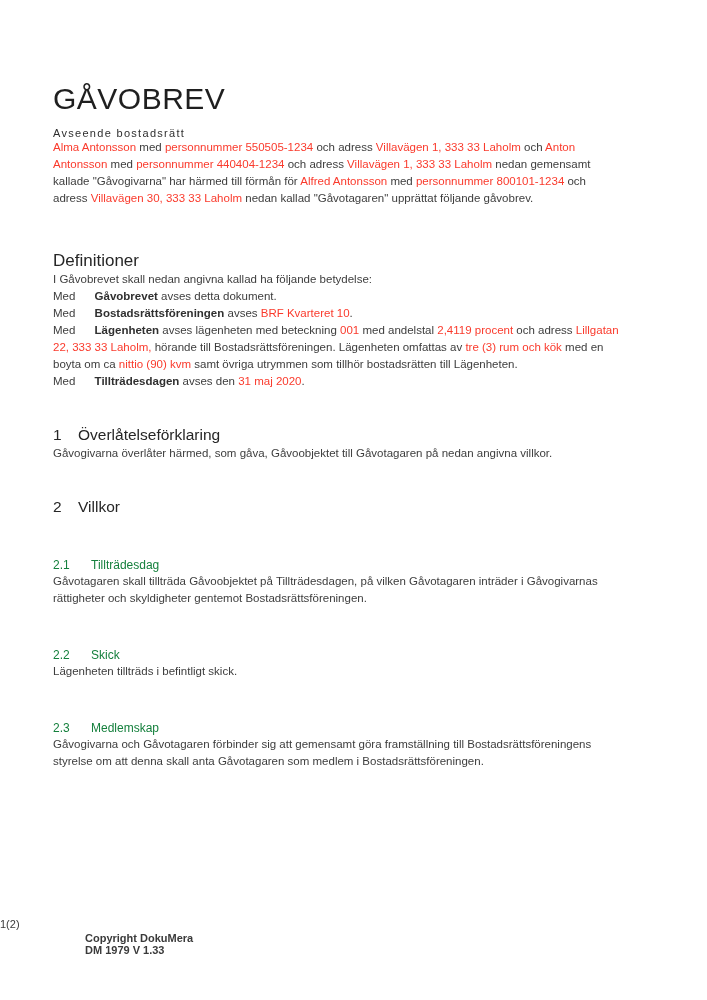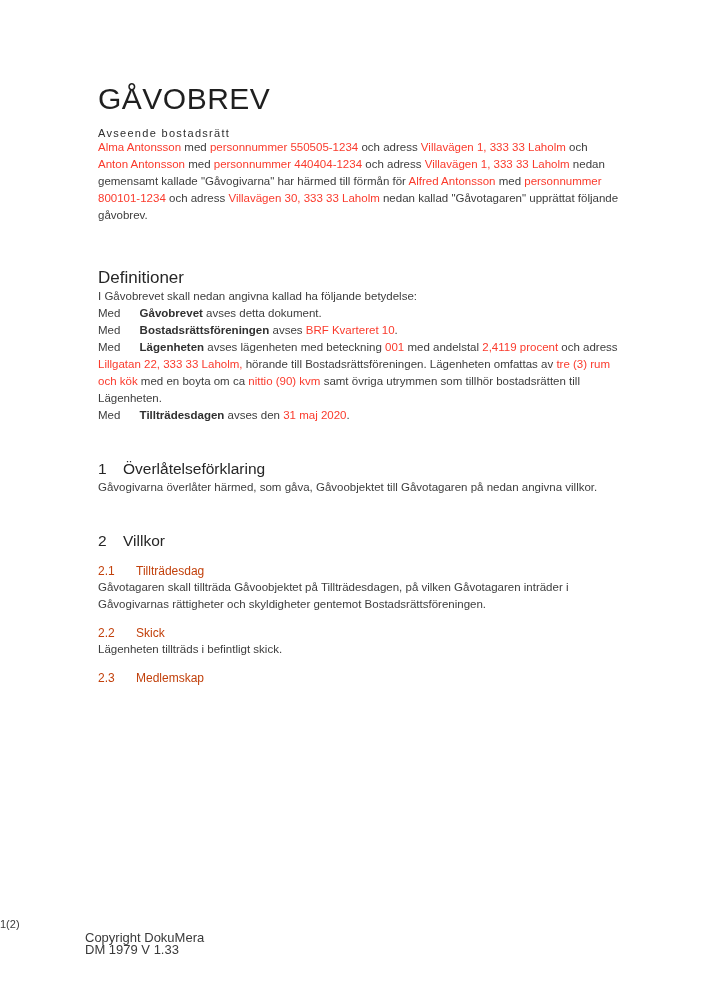--- a/index.html
+++ b/index.html
@@ -10,21 +10,21 @@
   html,body{margin:0;padding:0;}
   body{
     width:707px;height:1000px;
     background:#ffffff;
     font-family:"Liberation Sans", sans-serif;
     color:var(--body);
     position:relative;
     overflow:hidden;
   }
   .doc{
-    padding:82px 87px 0 98px;
+    padding:82px 87px 0 53px;
   }
   .doc-title{
     font-size:30px;
     font-weight:400;
     letter-spacing:0.5px;
     color:#1f1f1f;
     line-height:1.1;
   }
   .doc-subtitle{
     font-size:11px;
@@ -56,42 +56,43 @@
     color:var(--heading);
     margin-top:34px;
     line-height:21px;
   }
   .section-heading .num{width:25px;flex:0 0 auto;}
   .section-par{margin-top:8px;}
   .subsection-heading{
     display:flex;
     font-size:12px;
     font-weight:400;
-    color:#c2410c;
-    margin-top:12px;
+    color:#15803d;
+    margin-top:40px;
     line-height:16px;
   }
   .subsection-heading .num{width:38px;flex:0 0 auto;}
   .sub-par{margin-top:7px;}
   .run-red{color:var(--accent);}
   .run-b{font-weight:700;color:#303030;margin-left:16px;}
   .page-number{
     position:absolute;
     top:918px;left:0;
     width:100%;
     text-align:left;
     font-size:11px;
     color:#3a3a3a;
   }
   .copyright{
     position:absolute;
     top:932px;left:85px;
-    font-size:13px;
+    font-size:11px;
     line-height:12px;
     color:#3a3a3a;
+    font-weight:bold;
   }
 </style>
 </head>
 <body>
 
 <div class="doc">
   <div class="doc-title">GÅVOBREV</div>
   <div class="doc-subtitle">Avseende bostadsrätt</div>
 
   <p class="body-par intro"><span class="run-red">Alma Antonsson</span><span class="run-n"> med </span><span class="run-red">personnummer 550505-1234</span><span class="run-n"> och adress </span><span class="run-red">Villavägen 1, 333 33 Laholm</span><span class="run-n"> och </span><span class="run-red">Anton Antonsson</span><span class="run-n"> med </span><span class="run-red">personnummer 440404-1234</span><span class="run-n"> och adress </span><span class="run-red">Villavägen 1, 333 33 Laholm</span><span class="run-n"> nedan gemensamt kallade "Gåvogivarna" har härmed till förmån för </span><span class="run-red">Alfred Antonsson</span><span class="run-n"> med </span><span class="run-red">personnummer 800101-1234</span><span class="run-n"> och adress </span><span class="run-red">Villavägen 30, 333 33 Laholm</span><span class="run-n"> nedan kallad "Gåvotagaren" upprättat följande gåvobrev.</span></p>
@@ -123,20 +124,21 @@
       <p class="body-par sub-par">Gåvotagaren skall tillträda Gåvoobjektet på Tillträdesdagen, på vilken Gåvotagaren inträder i Gåvogivarnas rättigheter och skyldigheter gentemot Bostadsrättsföreningen.</p>
       <div class="subsection-heading">
         <span class="num">2.2</span>
         <span>Skick</span>
       </div>
       <p class="body-par sub-par">Lägenheten tillträds i befintligt skick.</p>
       <div class="subsection-heading">
         <span class="num">2.3</span>
         <span>Medlemskap</span>
       </div>
+      <p class="body-par sub-par">Gåvogivarna och Gåvotagaren förbinder sig att gemensamt göra framställning till Bostadsrättsföreningens styrelse om att denna skall anta Gåvotagaren som medlem i Bostadsrättsföreningen.</p>
     </div>
 </div>
 
 <div class="page-number">1(2)</div>
 <div class="copyright">
   <div>Copyright DokuMera</div>
   <div>DM 1979 V 1.33</div>
 </div>
 
 </body></html>

